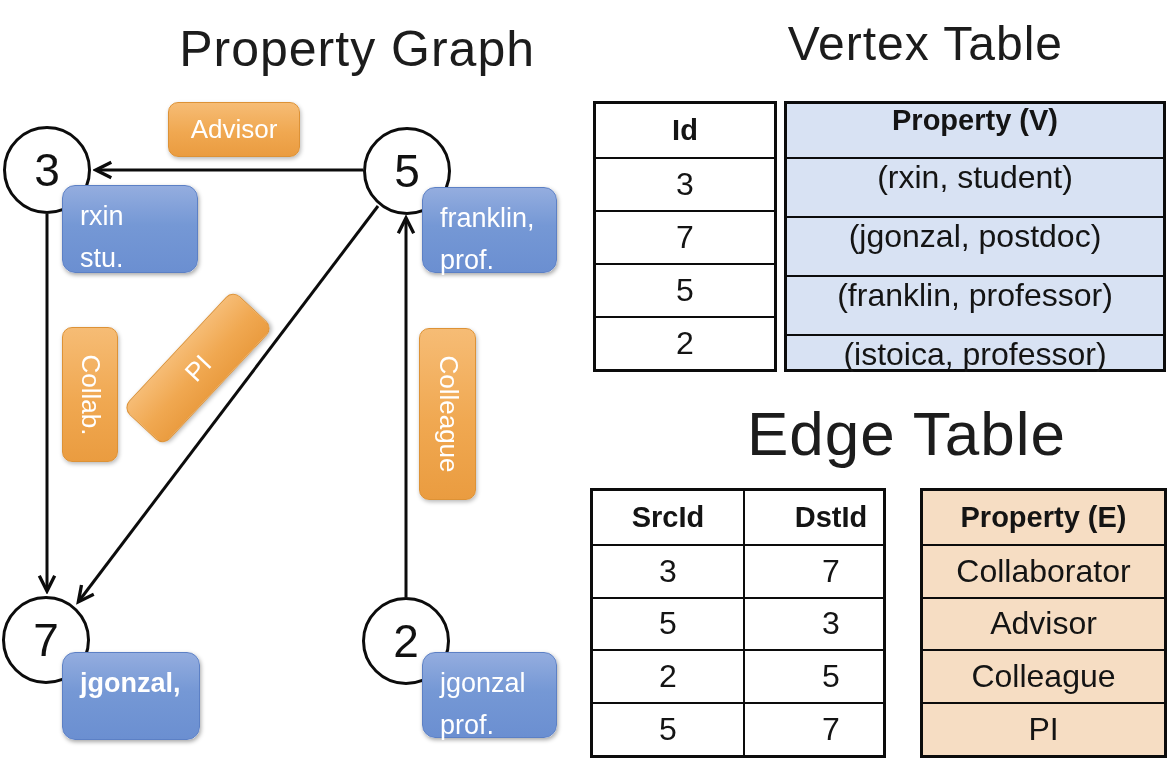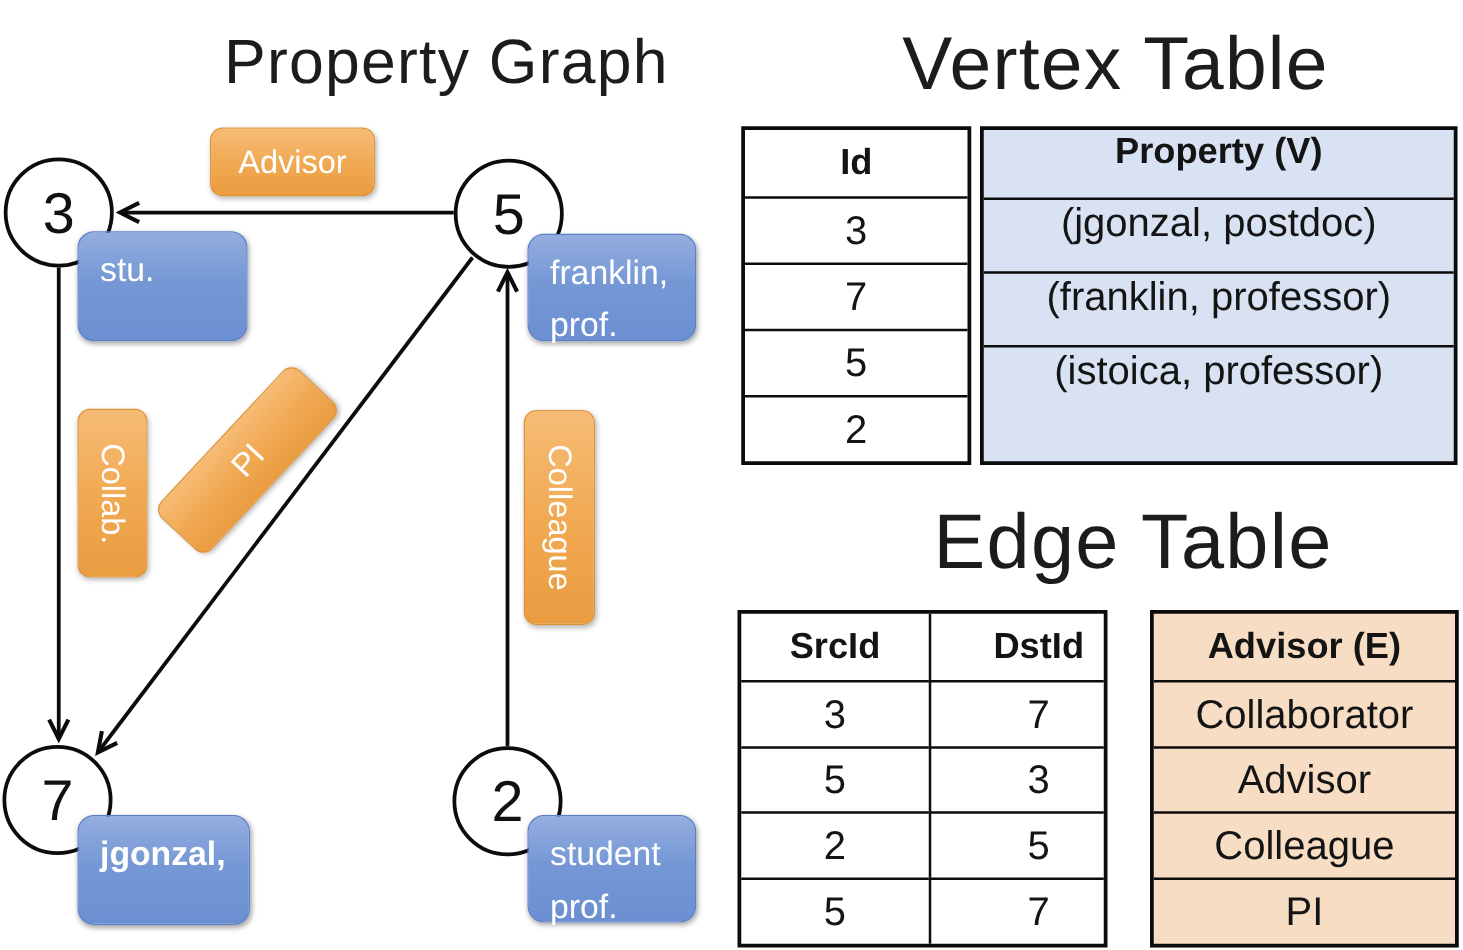--- a/index.html
+++ b/index.html
@@ -6,21 +6,21 @@
   .canvas {
     position:relative; width:1170px; height:760px; overflow:hidden;
     background:#fff; font-family:"Liberation Sans","DejaVu Sans",sans-serif;
     color:#141414;
   }
   .title {
     position:absolute; text-align:right; font-weight:400;
     color:#1c1c1c; letter-spacing:1px; white-space:nowrap;
   }
   #graph-title  { left:35px;  top:20px;  width:500px; font-size:50px; }
-  #vertex-title { left:663px; top:16px;  width:400px; font-size:60px; }
+  #vertex-title { left:663px; top:16px;  width:400px; font-size:48px; }
   #edge-title   { left:666px; top:398px; width:400px; font-size:62px; }
 
   
   .node {
     position:absolute; width:88px; height:88px; border-radius:50%;
     background:#fff; border:3.5px solid #0c0c0c; box-sizing:border-box;
     display:flex; align-items:center; justify-content:center; z-index:2;
   }
   .node span { font-size:46px; color:#111; }
 
@@ -90,31 +90,32 @@
     <span>5</span>
     </div>
   <div class="node" style="left:2px;  top:596px;">
     <span>7</span>
     </div>
   <div class="node" style="left:362px; top:597px;">
     <span>2</span>
     </div>
 
   <div class="pbox" style="left:62px;  top:185px; width:136px; height:88px;">
+    <div>rxin</div>
     <div>stu.</div>
   </div>
   <div class="pbox" style="left:422px; top:187px; width:135px; height:86px;">
     <div>franklin,</div>
     <div>prof.</div>
   </div>
   <div class="pbox" style="left:62px;  top:652px; width:138px; height:88px;font-weight:bold;">
     <div>jgonzal,</div>
   </div>
   <div class="pbox" style="left:422px; top:652px; width:135px; height:86px;">
-    <div>student</div>
+    <div>jgonzal</div>
     <div>prof.</div>
   </div>
 
   <div class="ebox" style="left:168px; top:102px; width:132px; height:55px;">
     <span>Advisor</span>
   </div>
   <div class="ebox" style="left:62px; top:327px; width:56px; height:135px;">
     <span class="vtext">Collab.</span>
   </div>
   <div class="ebox" style="left:419px; top:328px; width:57px; height:172px;">
@@ -127,39 +128,40 @@
   <div class="tbl" style="left:593px; top:101px; width:184px; height:271px;">
     <div class="cell hdr">Id</div>
     <div class="cell r1">3</div>
     <div class="cell r1">7</div>
     <div class="cell r1">5</div>
     <div class="cell r1">2</div>
   </div>
 
   <div class="tbl fill-vblue" style="left:784px; top:101px; width:382px; height:271px;">
     <div class="cell hdr">Property (V)</div>
+    <div class="cell r1">(rxin, student)</div>
     <div class="cell r1">(jgonzal, postdoc)</div>
     <div class="cell r1">(franklin, professor)</div>
     <div class="cell r1">(istoica, professor)</div>
   </div>
 
   <div class="tbl two-col" style="left:590px; top:488px; width:296px; height:270px;">
     <div class="cell hdr">SrcId</div>
     <div class="cell hdr c2">DstId</div>
     <div class="cell r1">3</div>
     <div class="cell r1 c2">7</div>
     <div class="cell r1">5</div>
     <div class="cell r1 c2">3</div>
     <div class="cell r1">2</div>
     <div class="cell r1 c2">5</div>
     <div class="cell r1">5</div>
     <div class="cell r1 c2">7</div>
   </div>
 
   <div class="tbl fill-etan" style="left:920px; top:488px; width:247px; height:270px;">
-    <div class="cell hdr">Advisor (E)</div>
+    <div class="cell hdr">Property (E)</div>
     <div class="cell r1">Collaborator</div>
     <div class="cell r1">Advisor</div>
     <div class="cell r1">Colleague</div>
     <div class="cell r1">PI</div>
   </div>
 
 </div>
 
 </body></html>

